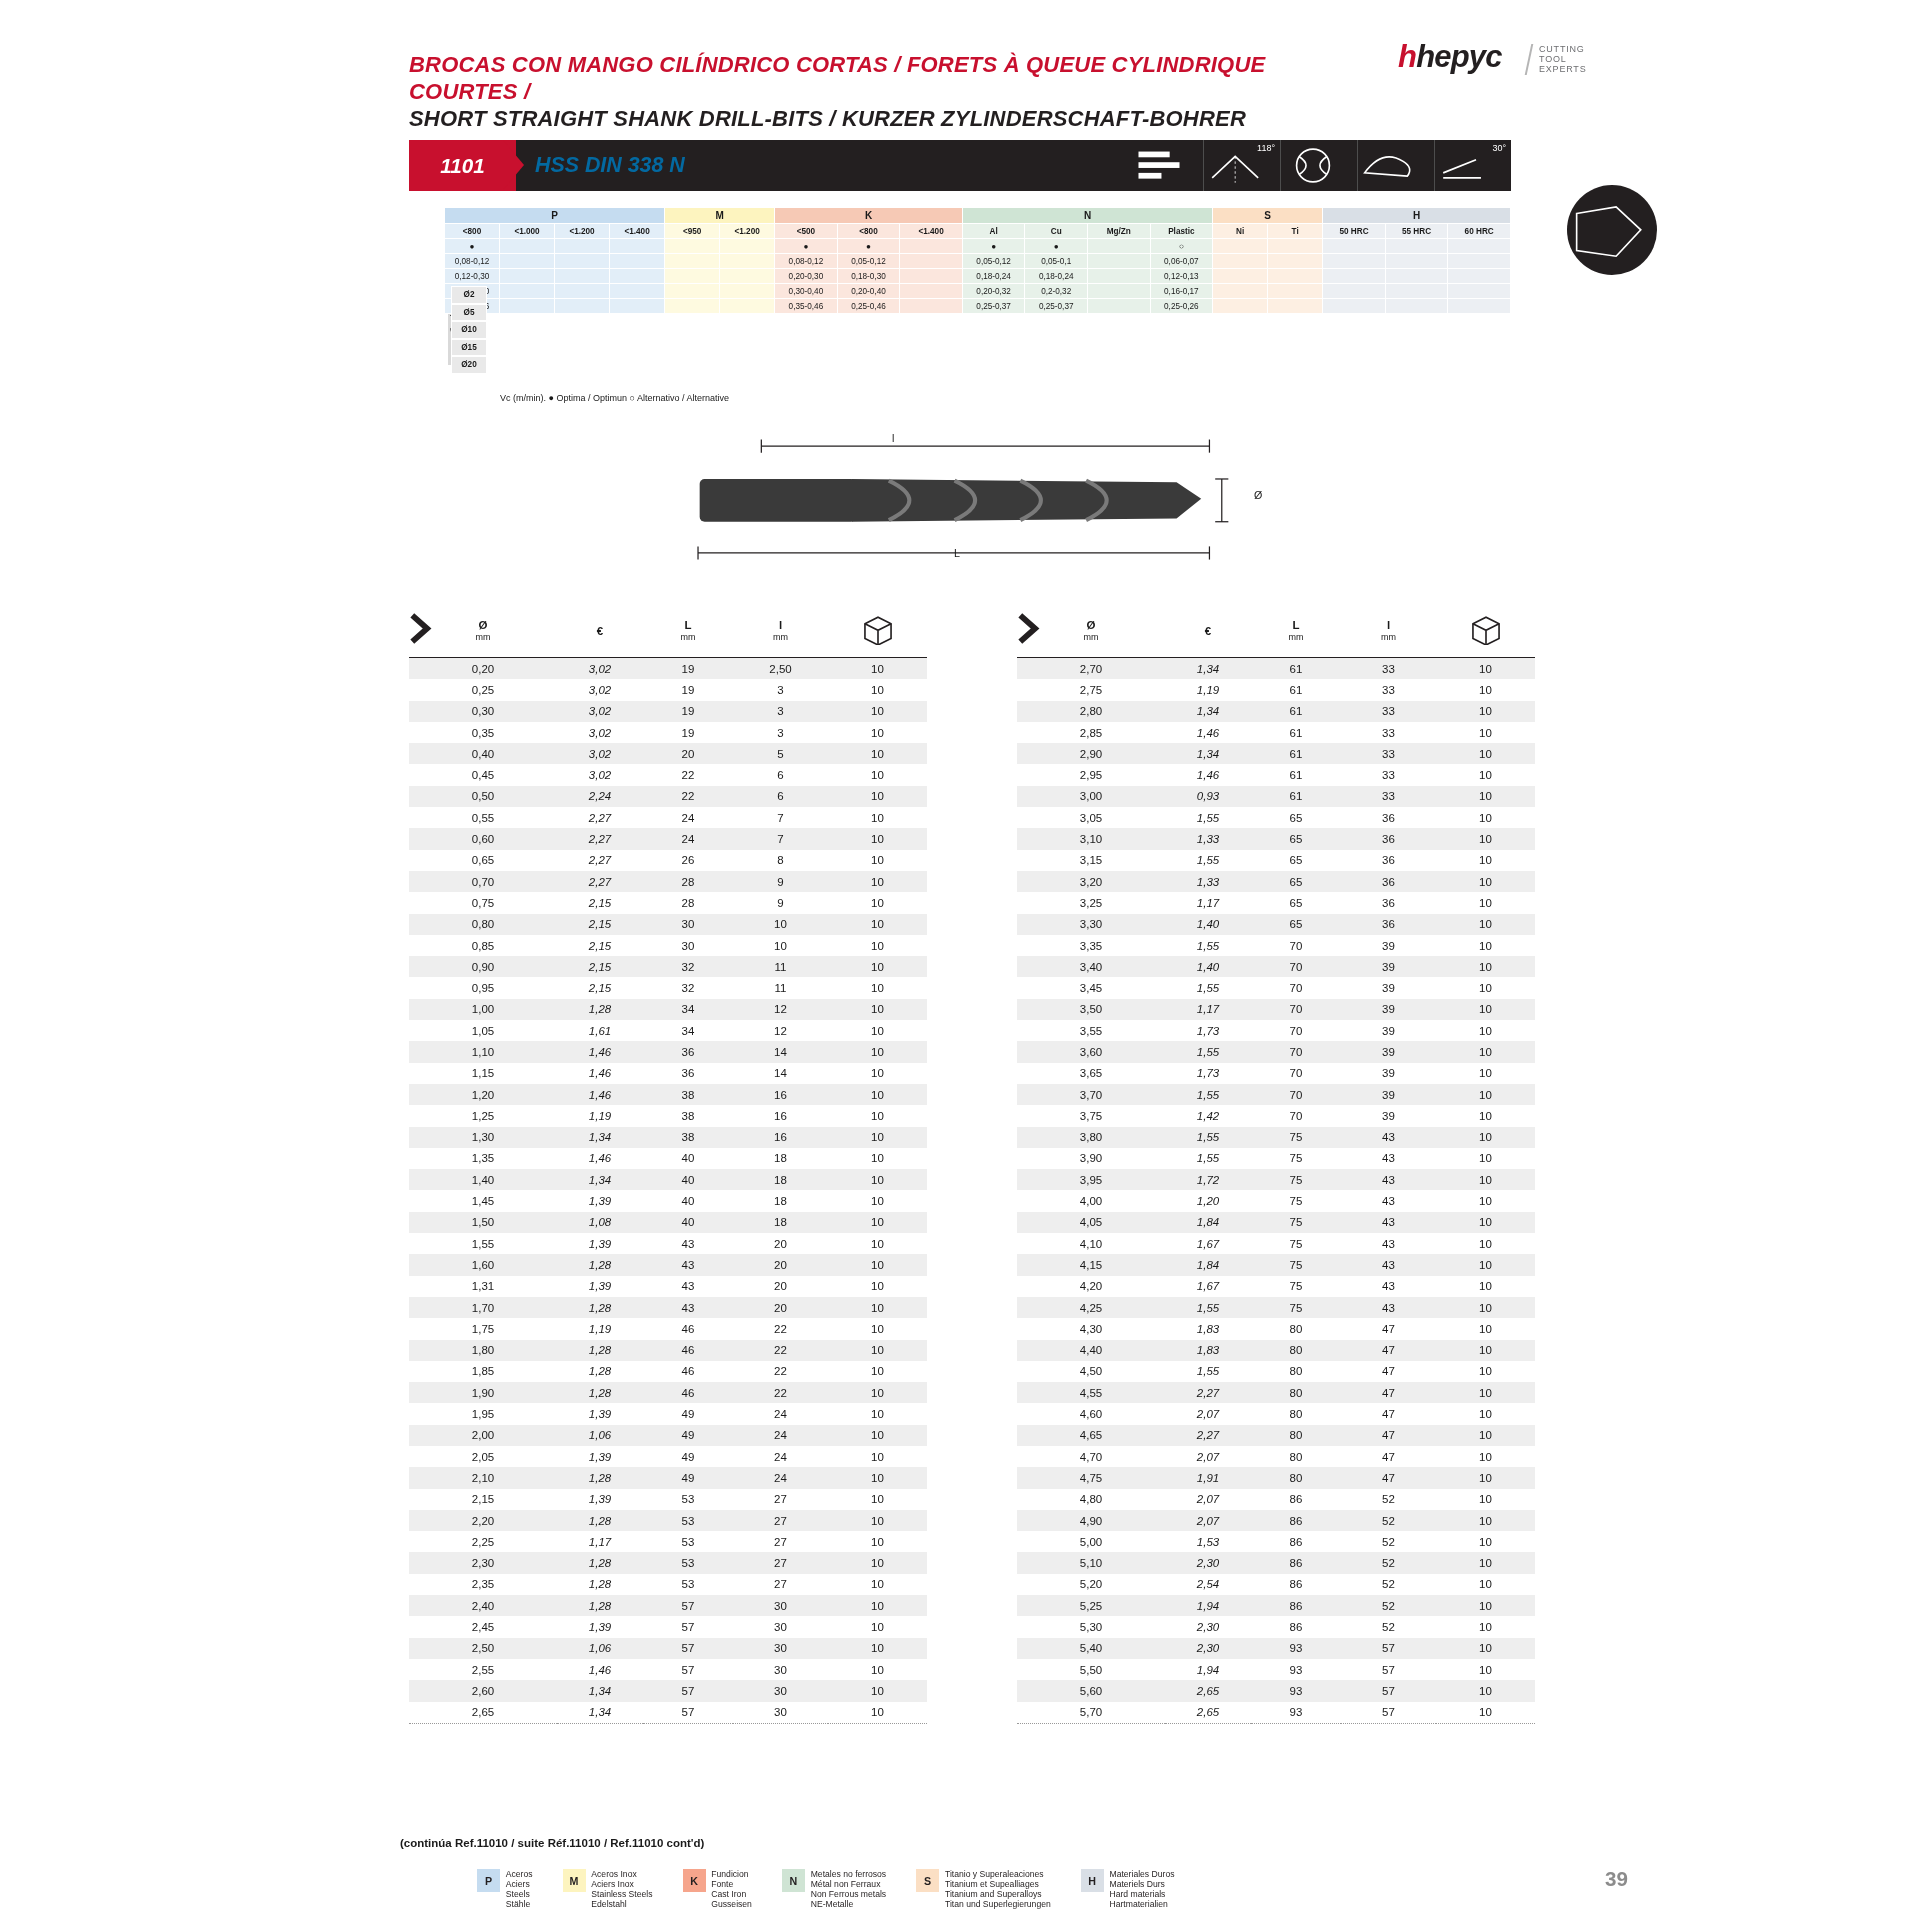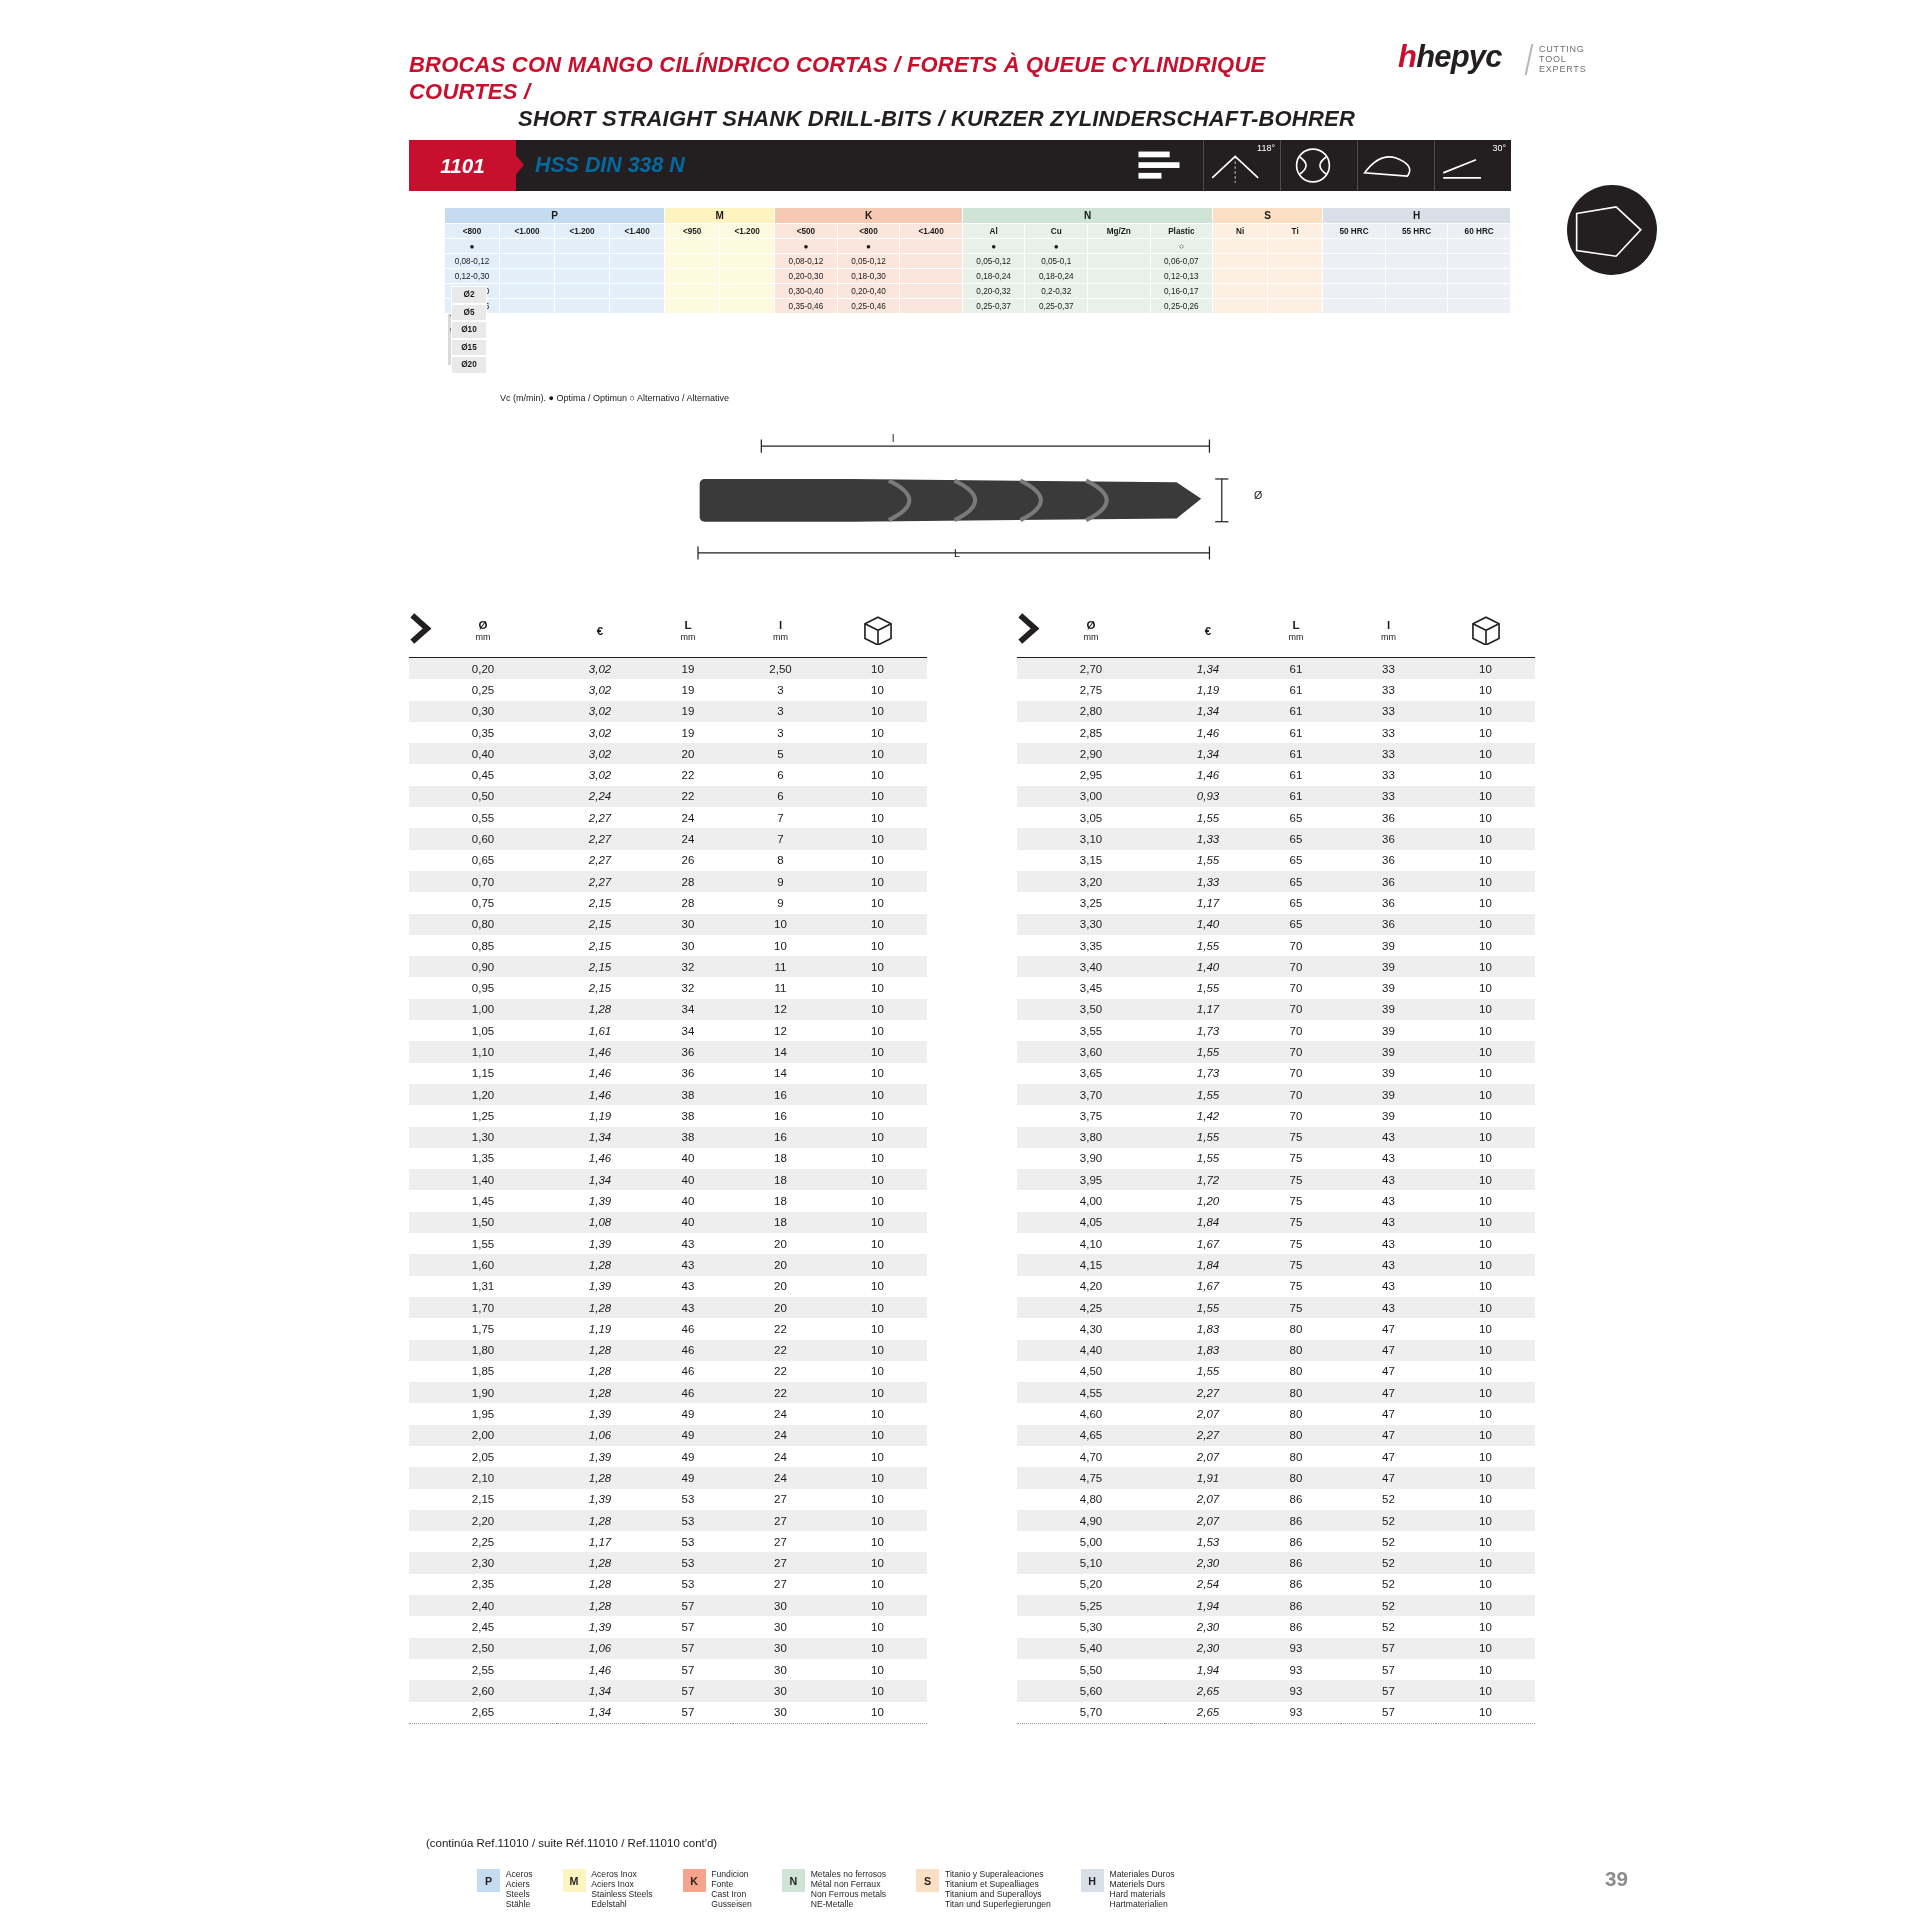--- a/index.html
+++ b/index.html
@@ -1,21 +1,21 @@
 <!DOCTYPE html>
 <html style="font-size:13px"><head>
 <meta charset="utf-8">
 <style>
   html,body{margin:0;padding:0;}
   body{width:1924px;height:1924px;background:#ffffff;font-family:"Liberation Sans",sans-serif;color:#1a1a1a;position:relative;}
   .page{position:relative;width:1924px;height:1924px;overflow:hidden;}
 
   
   .hdr-title{position:absolute;left:409px;top:51px;width:946px;font-size:22px;font-weight:bold;font-style:italic;color:#c8102e;line-height:27px;letter-spacing:0.2px;}
-  .hdr-title .l2{display:block;color:#231f20;text-align:right;}
+  .hdr-title .l2{display:block;color:#231f20;}
   .logo{position:absolute;left:1398px;top:39px;width:214px;height:41px;}
   .logo .word{position:absolute;left:0;top:0;font-size:31px;font-weight:bold;font-style:italic;color:#231f20;letter-spacing:-0.8px;}
   .logo .word .k{color:#c8102e;}
   .logo .bar{position:absolute;left:130px;top:5px;width:1.6px;height:31px;background:#b5b5b5;transform:skewX(-12deg);}
   .logo .sub{position:absolute;left:141px;top:5px;font-size:9px;line-height:10px;color:#6d6e71;letter-spacing:0.8px;}
 
   
   .refbar{position:absolute;left:409px;top:140px;width:1102px;height:51px;background:#231f20;}
   .refnum{position:absolute;left:409px;top:140px;width:107px;height:51px;background:#c8102e;color:#ffffff;font-size:20.6px;font-weight:bold;font-style:italic;display:flex;align-items:center;justify-content:center;}
   .refarrow{position:absolute;left:503px;top:140px;width:0;height:0;border-top:25.5px solid transparent;border-bottom:25.5px solid transparent;border-left:21.4px solid #c8102e;}
@@ -69,21 +69,21 @@
   .ptable thead th{height:51px;vertical-align:middle;border-bottom:0.8px solid #231f20;font-weight:bold;}
   .ptable thead th .u{display:block;font-weight:normal;font-size:9px;margin-top:1.6px;}
   .ptable tbody td{height:19.3px;text-align:center;font-size:11.5px;}
   .ptable tbody tr.odd td{background:#eeeeee;}
   .ptable tbody tr.even td{background:#ffffff;}
   .ptable td.price{font-style:italic;}
   .ptable .arrowcell{position:relative;}
   .ptable tbody tr:last-child td{border-bottom:0.8px dotted #999;}
   .hdr-arrow{position:absolute;left:0;top:8.2px;}
 
-  .contnote{position:absolute;left:426px;top:1837px;font-size:11.5px;font-weight:normal;}
+  .contnote{position:absolute;left:400px;top:1837px;font-size:11.5px;font-weight:bold;}
   .pageno{position:absolute;left:1605px;top:1867px;font-size:20.6px;font-weight:bold;color:#8c8c8c;}
 
   
   .blegend{position:absolute;left:477px;top:1869px;width:1151px;height:49px;display:flex;font-size:8.6px;line-height:10px;color:#231f20;}
   .blegend .item{display:flex;margin-right:30px;}
   .blegend .sq{width:23px;height:23px;display:flex;align-items:center;justify-content:center;font-weight:bold;font-size:10.7px;margin-right:5.8px;flex:none;}
   .sq.p{background:#c5dcf0;}
   .sq.m{background:#fdf4bf;}
   .sq.k{background:#f6a58c;}
   .sq.n{background:#cfe4d4;}

